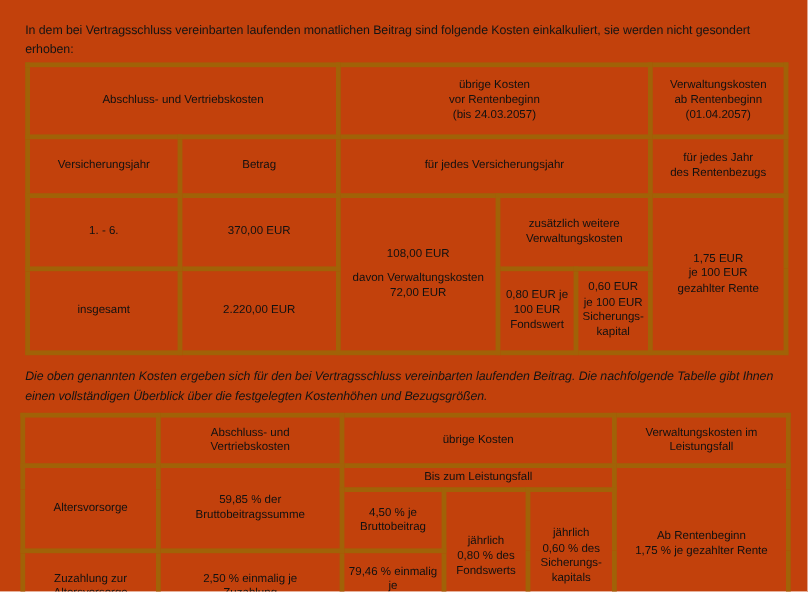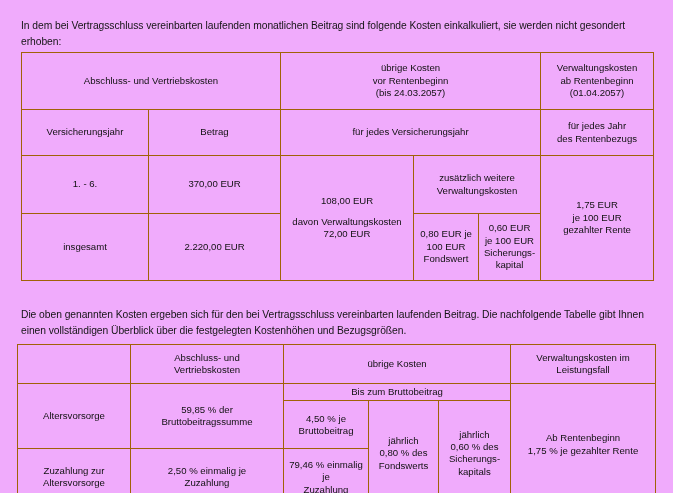--- a/index.html
+++ b/index.html
@@ -11,53 +11,54 @@
     width: 673px;
     height: 493px;
     font-family: "Liberation Sans", sans-serif;
     color: #000000;
     overflow: hidden;
   }
   .page {
     position: relative;
     width: 673px;
     height: 493px;
-    background: #f0abfc;
+    background: #c2410c;
   }
 
   
   .para {
     position: absolute;
     font-size: 10.3px;
     line-height: 15.5px;
     letter-spacing: -0.05px;
     color: #141414;
   }
   #intro-paragraph {
     left: 21px;
     top: 8px;
     width: 634px;
   }
   #middle-paragraph {
     left: 21px;
     top: 297px;
     width: 634px;
+    font-style: italic;
   }
 
   
   table.doc-table {
     position: absolute;
     border-collapse: collapse;
     table-layout: fixed;
     font-size: 9.6px;
     line-height: 12.4px;
     color: #111111;
   }
   table.doc-table td {
-    border: 1px solid #a16207;
+    border: 4px solid #a16207;
     text-align: center;
     vertical-align: middle;
     padding: 2px 3px;
   }
   td.left {
     text-align: left;
     padding-left: 6px;
   }
   td.vtop {
     vertical-align: top;
@@ -192,21 +193,21 @@
       </tr>
 
       <tr>
         <td class="left vtop" rowspan="2" style="height:17px">
           <span>Altersvorsorge</span>
         </td>
         <td rowspan="2">
           <span>59,85 % der</span><br>
           <span>Bruttobeitragssumme</span>
         </td>
-        <td colspan="3">Bis zum Bruttobeitrag</td>
+        <td colspan="3">Bis zum Leistungsfall</td>
         <td rowspan="3">
           <span>Ab Rentenbeginn</span><br>
           <span>1,75 % je gezahlter Rente</span>
         </td>
       </tr>
 
       <tr>
         <td style="height:43px">
           <span>4,50 % je</span><br>
           <span>Bruttobeitrag</span>

